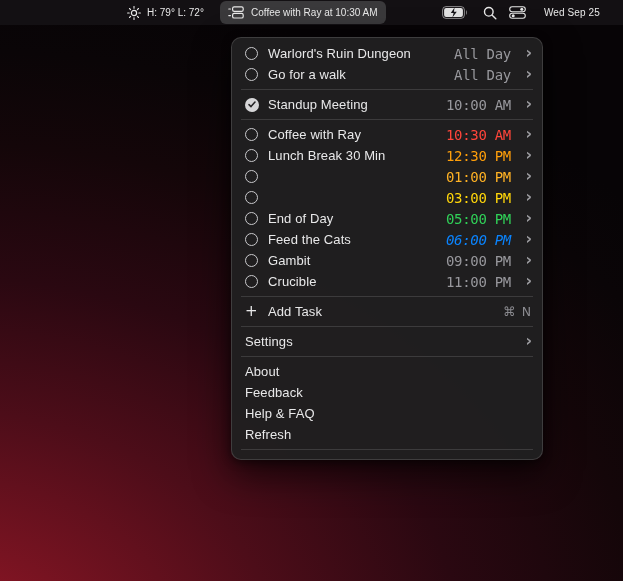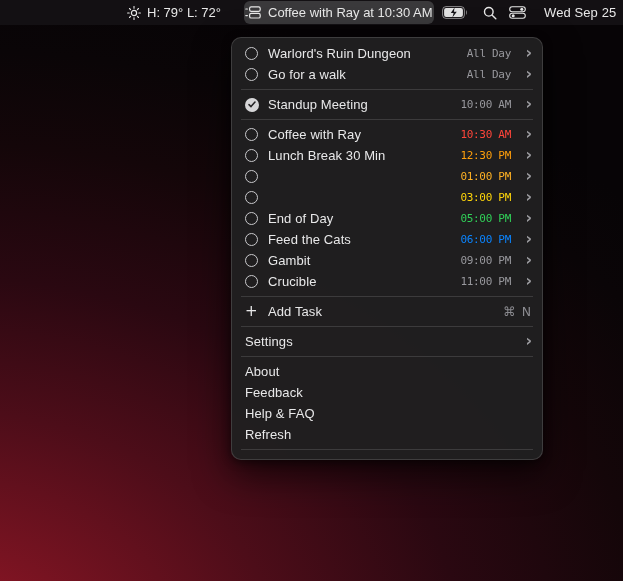--- a/index.html
+++ b/index.html
@@ -13,26 +13,26 @@
     position:relative; width:623px; height:581px; overflow:hidden;
     background:
       radial-gradient(150% 115% at -10% 112%,
         #9b1728 0%, #771321 16%, #4d0d19 36%, #2a0811 56%,
         #140609 76%, #0a0507 90%, #070406 100%);
   }
   
   .menubar {
     position:absolute; top:0; left:0; width:623px; height:25px;
     background:rgba(20,17,20,0.97);
-    color:#e8e8e8; font-size:13px; font-weight:500;
+    color:#e8e8e8; font-size:10px; font-weight:500;
   }
   .mb-item { position:absolute; top:0; height:25px; display:flex; align-items:center; gap:6px; }
   .mb-weather { left:127px; }
   .mb-appbtn {
-    left:244px; top:1px; height:23px; padding:0 1px;
+    left:220px; top:1px; height:23px; padding:0 8px;
     background:#3a393b; border-radius:6px;
     display:flex; align-items:center; gap:7px;justify-content:center;
   }
   .mb-batt { left:442px; }
   .mb-search { left:483px; }
   .mb-cc { left:509px; }
   .mb-date { left:544px; letter-spacing:0.1px; }
   .mb-icon { display:flex; align-items:center; }
   
   .panel {
@@ -54,21 +54,21 @@
   .circle {
     width:13px; height:13px; border-radius:50%;
     border:1.4px solid #c9c9cc; display:inline-block;
   }
   .check {
     width:14px; height:14px; border-radius:50%; background:#d6d6d8;
     display:inline-flex; align-items:center; justify-content:center;
   }
   .time {
     font-family:"DejaVu Sans Mono", monospace;
-    font-size:11px; letter-spacing:-0.3px; white-space:nowrap;
+    font-size:14px; letter-spacing:-0.3px; white-space:nowrap;
   }
   .chev {
     font-family:"DejaVu Sans", sans-serif;
     color:#9b9b9f; font-size:16px; line-height:1; font-weight:600;
     margin-left:13px; width:8px; text-align:right; transform:translateY(-1px);
   }
   .shortcut {
     font-family:"DejaVu Sans", sans-serif;
     color:#8a8a8f; font-size:12.5px; letter-spacing:1px; white-space:nowrap;
   }
@@ -235,21 +235,21 @@
       <span class="spacer"></span>
       <span class="time" style="color: rgb(48, 209, 88);">05:00 PM</span>
       <span class="chev">›</span>
     </div>
     <div class="row">
       <span class="cbcol">
           <span class="circle"></span>
         </span>
       <span class="lbl">Feed the Cats</span>
       <span class="spacer"></span>
-      <span class="time" style="color: rgb(10, 132, 255);">06:00 PM</span>
+      <span class="time" style="color: rgb(10, 132, 255); font-style: italic;">06:00 PM</span>
       <span class="chev">›</span>
     </div>
     <div class="row">
       <span class="cbcol">
           <span class="circle"></span>
         </span>
       <span class="lbl">Gambit</span>
       <span class="spacer"></span>
       <span class="time" style="color: rgb(152, 152, 157);">09:00 PM</span>
       <span class="chev">›</span>

